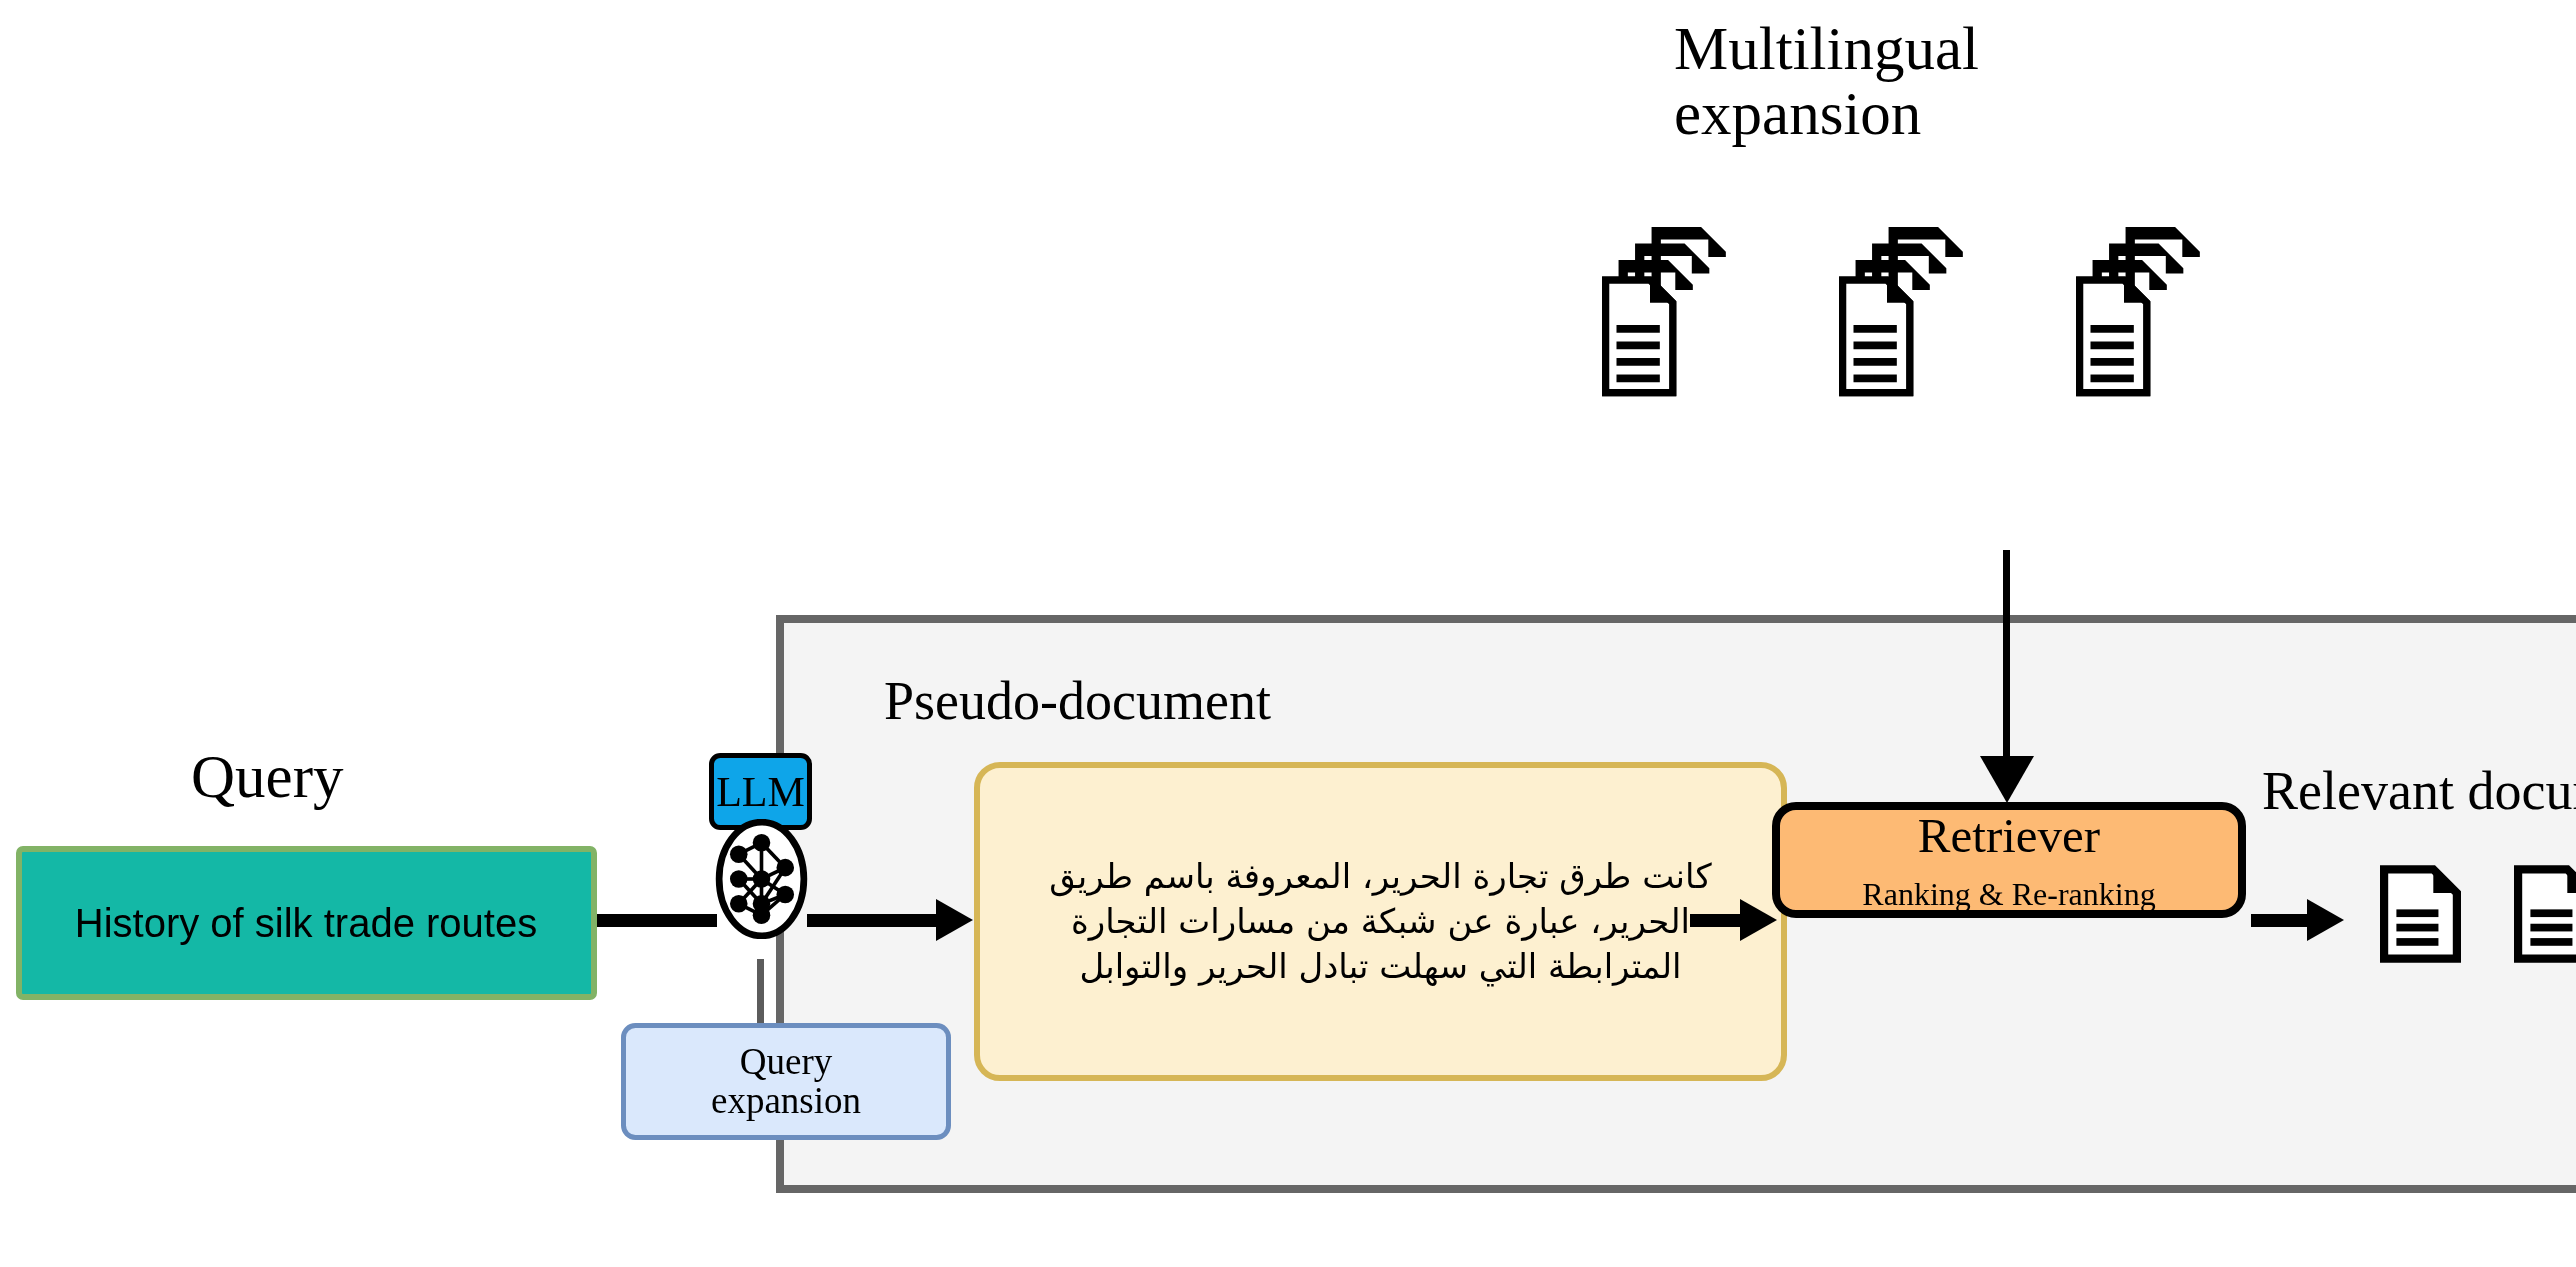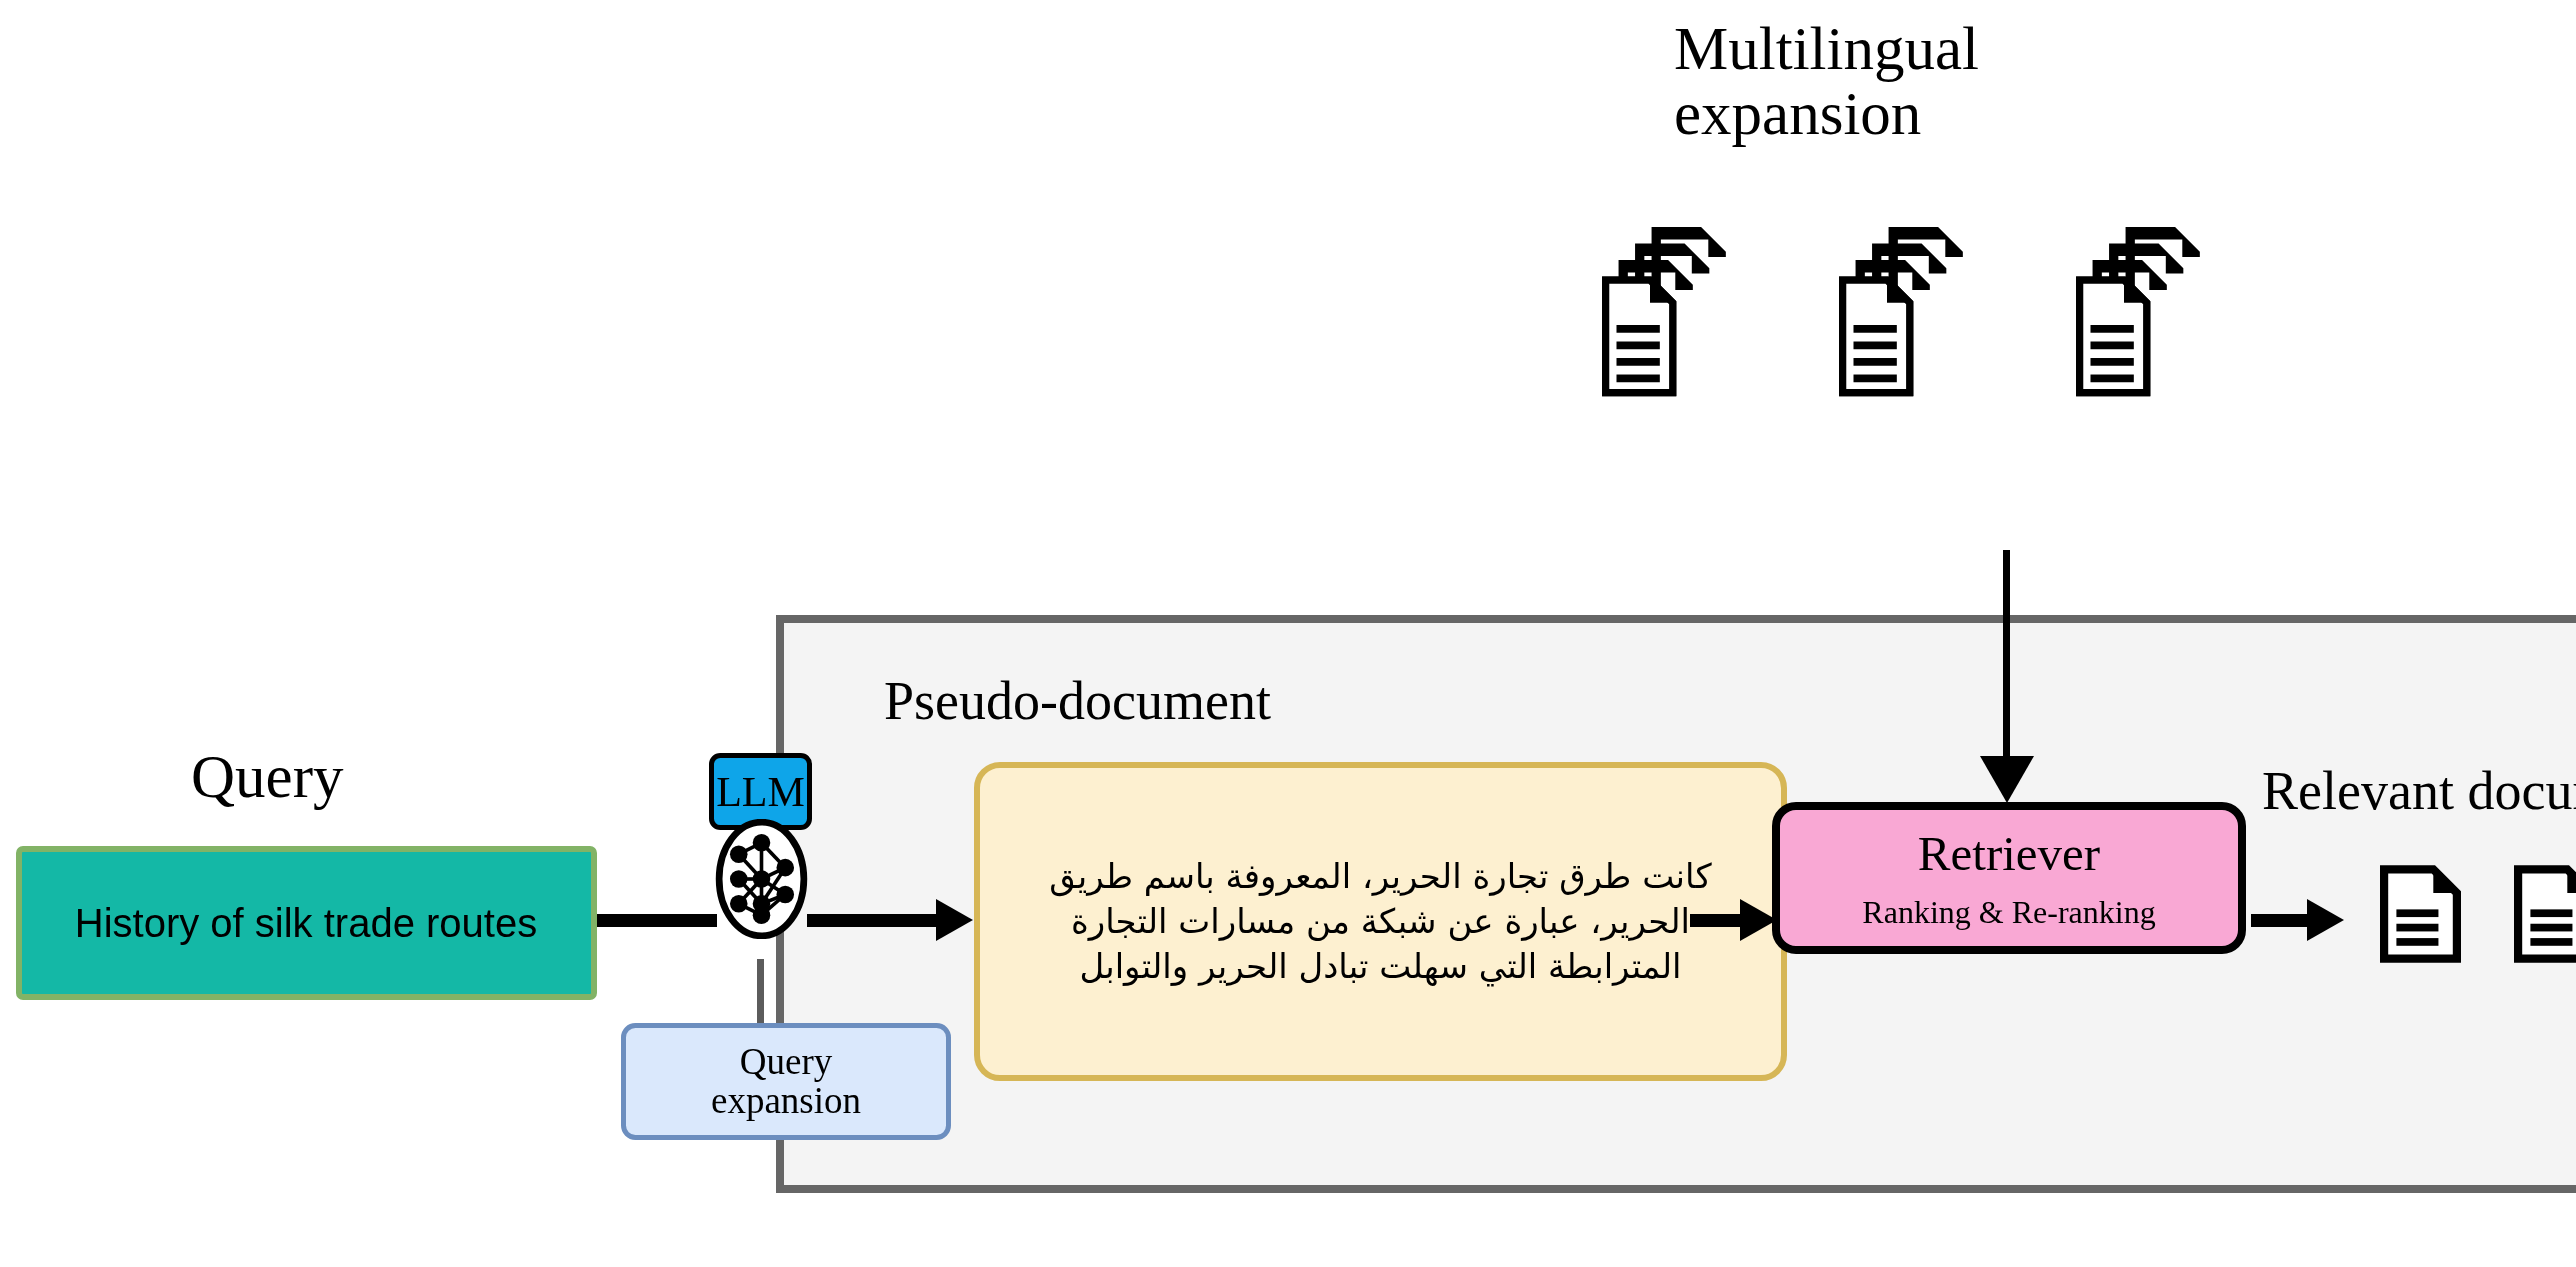--- a/index.html
+++ b/index.html
@@ -43,22 +43,22 @@
   }
   #query-expansion-box{
     left:621px;top:1023px;width:330px;height:117px;
     background:#dae8fc;border:5.7px solid #6c8ebf;border-radius:14.4px;
     font-family:"Liberation Serif", serif;font-size:37px;color:#000;
     line-height:1.05;flex-direction:column;
   }
 
   
   #retriever-box{
-    position:absolute;left:1772px;top:802px;width:474px;height:152px;
-    background:#f9a8d4;border:8.2px solid #000000;border-radius:24px;
+    position:absolute;left:1772px;top:802px;width:474px;height:116px;
+    background:#fdba74;border:8.2px solid #000000;border-radius:24px;
     box-sizing:border-box;display:flex;flex-direction:column;
     align-items:center;justify-content:center;
   }
   #retriever-title{font-family:"Liberation Serif", serif;font-size:49px;line-height:1;color:#000;}
   #retriever-sub{font-family:"Liberation Serif", serif;font-size:32px;line-height:1;color:#000;margin-top:18px;}
 
   
   .llm-badge{
     position:absolute;width:103px;height:77px;background:#0ea5e9;
     border:5.7px solid #000;border-radius:11.3px;box-sizing:border-box;

